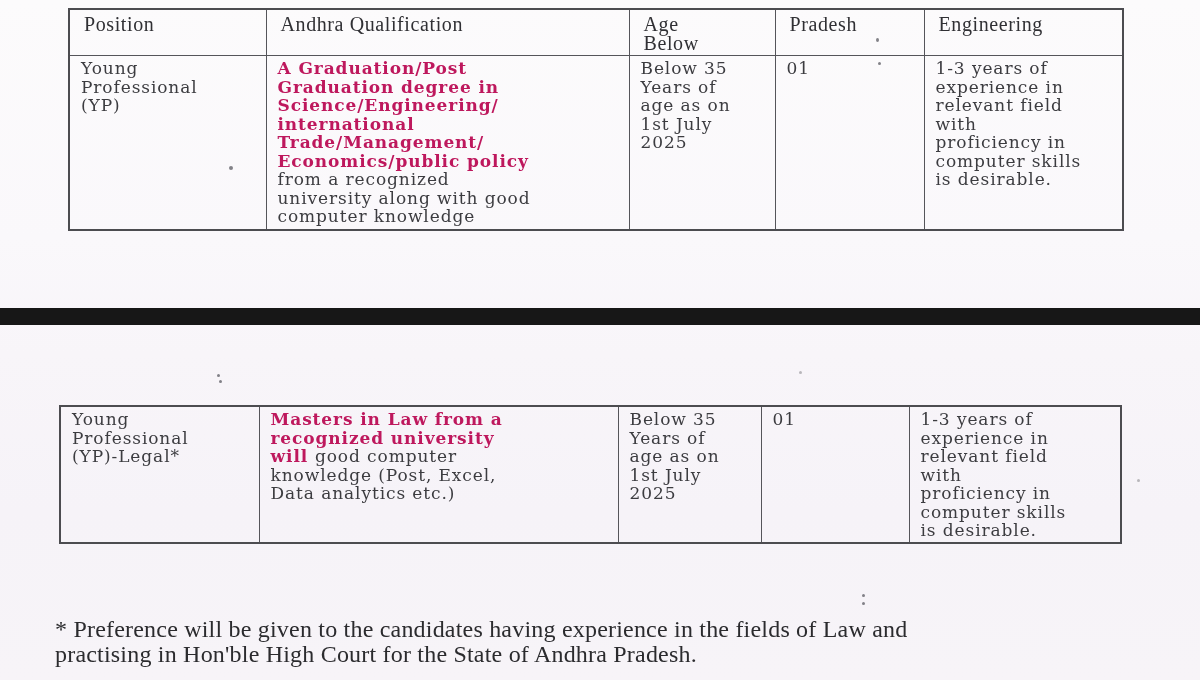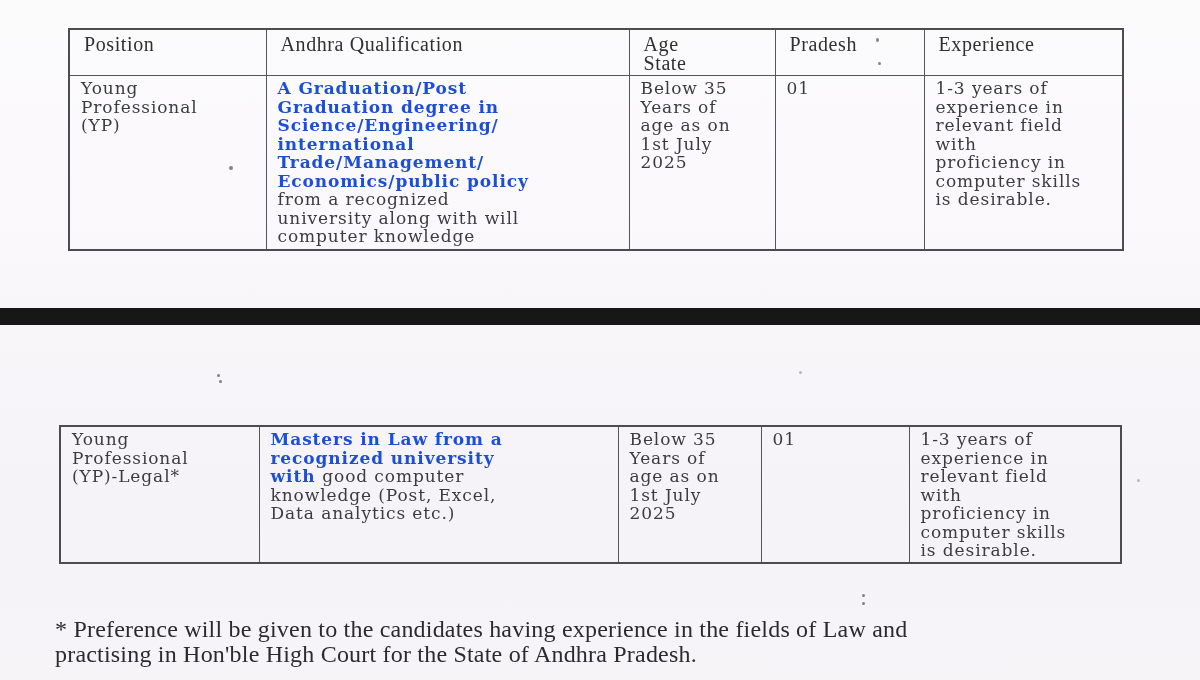--- a/index.html
+++ b/index.html
@@ -24,40 +24,40 @@
   }
   .doc-table th, .doc-table td {
     border: 1.5px solid #55555a;
     vertical-align: top;
     padding: 3px 10px 2px 11px;
     white-space: pre-line;
     overflow: hidden;
     text-align: left;
     font-weight: normal;
   }
-  .doc-table { border: 2px solid #4c4c50; margin-top: 20px; }
+  .doc-table { border: 2px solid #4c4c50; }
 
   #table1 { left: 68px; top: 8px; width: 1054px; }
   #table2 { left: 59px; top: 405px; width: 1061px; }
 
   .header-row th {
     font-family: "Liberation Serif", serif;
     font-size: 20px;
     line-height: 19px;
     letter-spacing: 0.6px;
     color: #303034;
     padding-top: 5px;
     padding-left: 14px;
   }
   #table1 .header-row { height: 36px; }
   #table1 .body-row   { height: 174px; }
   #table2 .cont-row   { height: 76px; }
   #table2 .body-row   { height: 137px; }
 
-  .bold-seg { font-weight: bold; color: #1d4ed8; }
+  .bold-seg { font-weight: bold; color: #be185d; }
   .cell-vacancy-t1 { padding-left: 24px; }
   .cell-vacancy-t2 { padding-left: 13px; }
 
   
   .black-bar {
     position: absolute;
     left: 0; top: 308px;
     width: 1200px; height: 17px;
     background: #171717;
   }
@@ -94,36 +94,36 @@
         <col style="width:363px">
         <col style="width:146px">
         <col style="width:149px">
         <col style="width:199px">
     </colgroup>
     <tbody>
         <tr class="header-row">
       <th>Position</th>
       <th>Andhra Qualification</th>
       <th>Age
-State</th>
+Below</th>
       <th>Pradesh</th>
-      <th>Experience</th>
+      <th>Engineering</th>
     </tr>
     <tr class="body-row">
       <td>Young
 Professional
 (YP)</td>
       <td><span class="bold-seg">A Graduation/Post
 Graduation degree in
 Science/Engineering/
 international
 Trade/Management/
 Economics/public policy
 </span><span>from a recognized
-university along with will
+university along with good
 computer knowledge</span></td>
       <td>Below 35
 Years of
 age as on
 1st July
 2025</td>
       <td class="cell-vacancy-t1">01</td>
       <td>1-3 years of
 experience in
 relevant field
@@ -145,21 +145,21 @@
         <col style="width:148px">
         <col style="width:212px">
     </colgroup>
     <tbody>
     <tr class="body-row">
       <td>Young
 Professional
 (YP)-Legal*</td>
       <td><span class="bold-seg">Masters in Law from a
 recognized university
-with </span><span>good computer
+will </span><span>good computer
 knowledge (Post, Excel,
 Data analytics etc.)</span></td>
       <td>Below 35
 Years of
 age as on
 1st July
 2025</td>
       <td class="cell-vacancy-t2">01</td>
       <td>1-3 years of
 experience in

